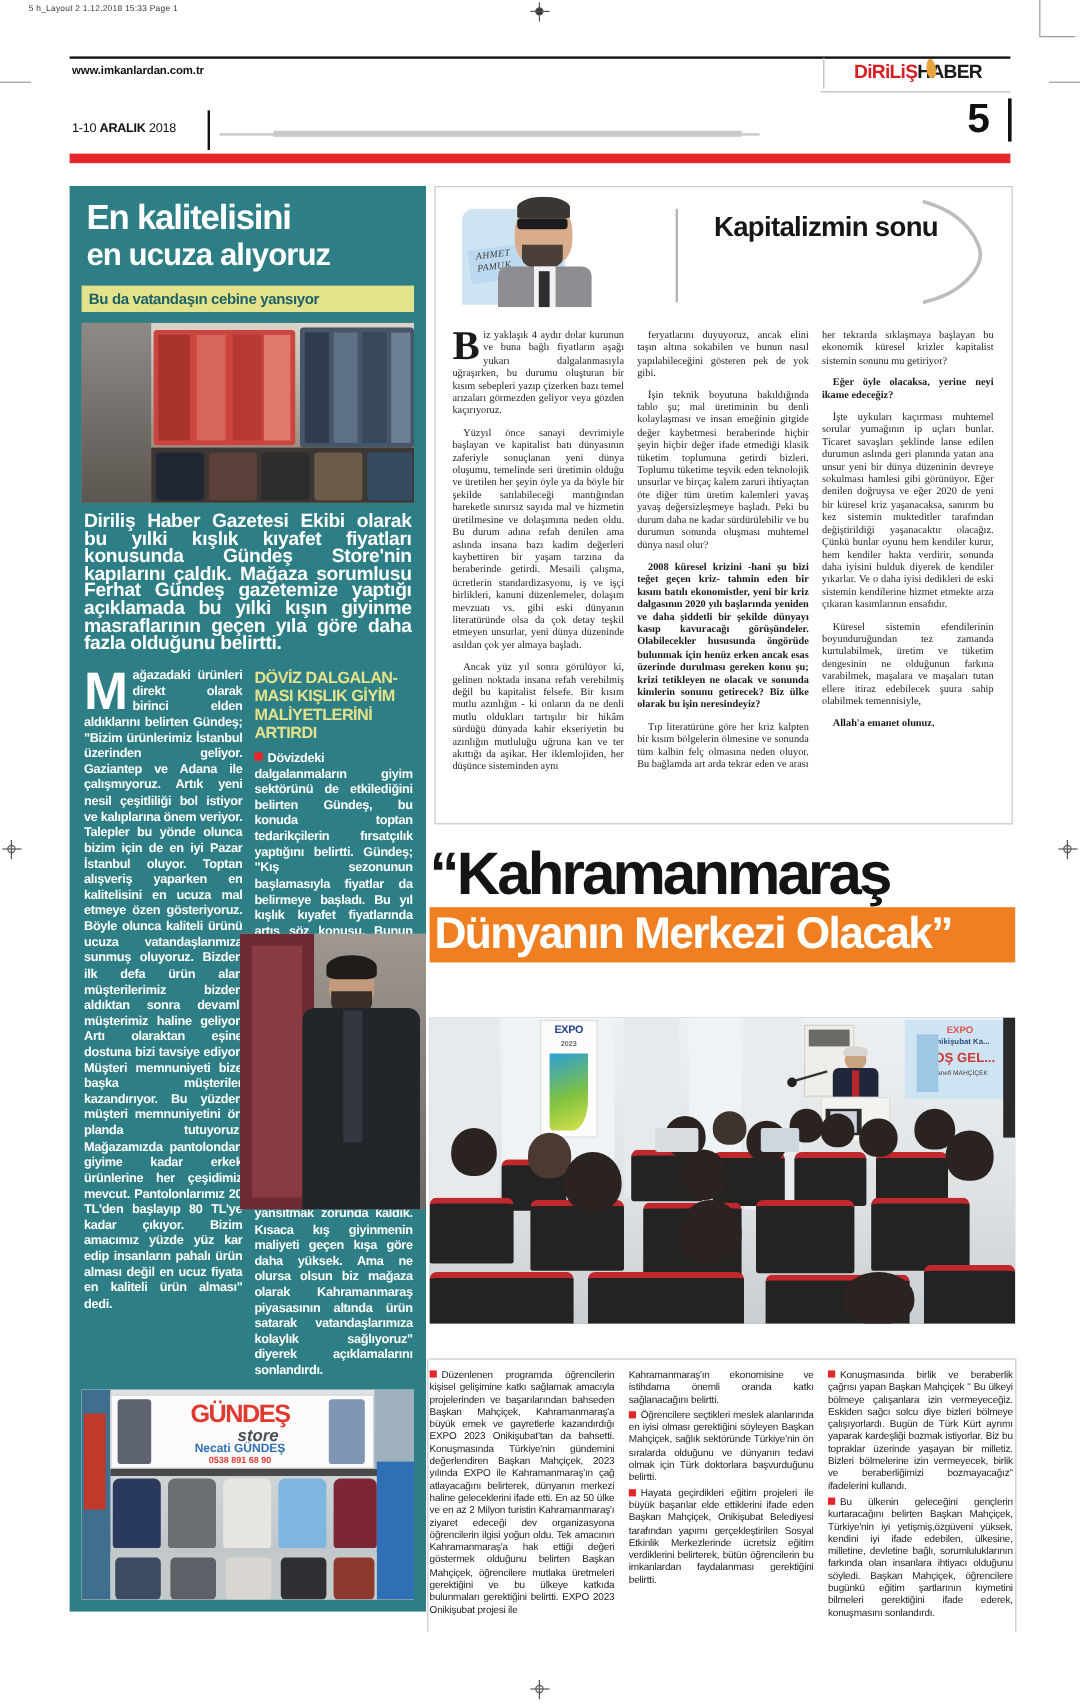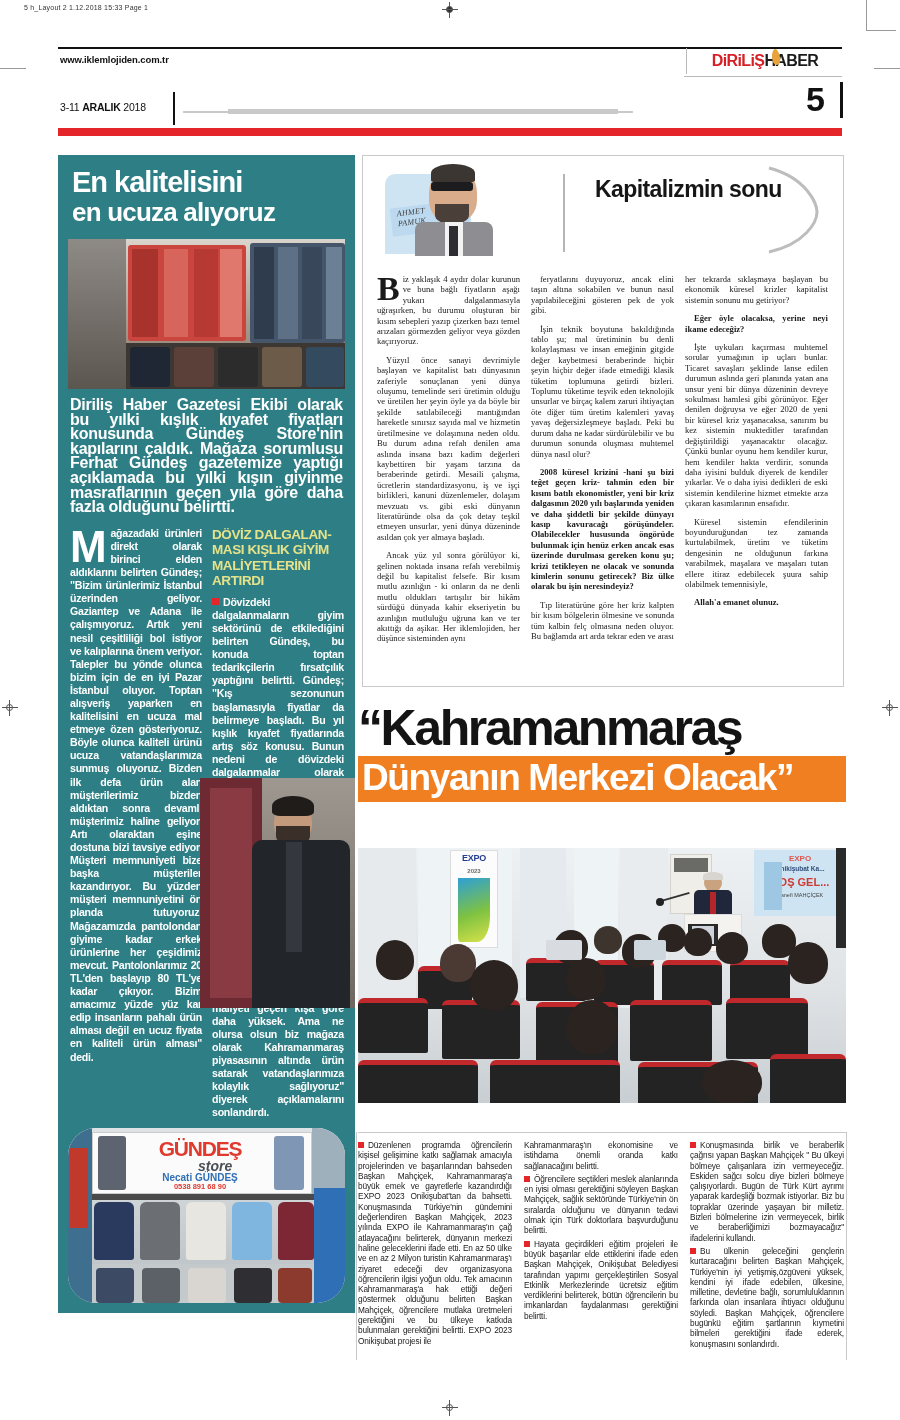--- a/index.html
+++ b/index.html
@@ -53,21 +53,21 @@
 
   .lc-body{display:flex;gap:10px;padding:2px 11px 0 12px;}
   .lc-ca,.lc-cb{width:135px;}
   .lc-ca p,.lc-cb p{margin:0;color:#fff;font-size:10.6px;line-height:13.1px;font-weight:bold;letter-spacing:-.25px;text-align:justify;}
   .dropcap{float:left;font-size:44px;line-height:36px;font-weight:bold;color:#fff;margin:2px 4px 0 0;font-family:"Liberation Sans",sans-serif;}
   .lc-sub{color:#e4e28a;font-size:13.5px;line-height:15.5px;font-weight:bold;letter-spacing:-.4px;margin:0 0 7px 0;text-transform:uppercase;}
   .sq{display:inline-block;width:7px;height:7px;background:#e4262b;margin-right:4px;vertical-align:1px;}
 
   .lc-portrait{position:absolute;left:200px;top:778px;width:155px;height:230px;overflow:hidden;}
 
-  .lc-storephoto{margin:8px 10px 10px 10px;height:175px;position:relative;overflow:hidden;background:#cfd4d6;border-radius:28px;}
+  .lc-storephoto{margin:8px 10px 10px 10px;height:175px;position:relative;overflow:hidden;background:#cfd4d6;}
 
   
   .colblock{position:absolute;left:362px;top:155px;width:480px;height:530px;border:1px solid #c9c9c9;background:#fff;}
   .author-photo{position:absolute;left:22px;top:8px;width:112px;height:92px;overflow:hidden;}
   .author-tagline{position:absolute;left:200px;top:18px;width:2px;height:78px;background:#b5b5b5;}
   .col-title{position:absolute;left:232px;top:20px;font-size:23px;line-height:26px;font-weight:bold;color:#161616;letter-spacing:-.6px;}
   .swoosh{position:absolute;right:18px;top:8px;width:62px;height:92px;}
 
   .col-cols{position:absolute;left:14px;top:118px;width:452px;display:flex;gap:11px;}
   .col-c{width:143px;}
@@ -120,25 +120,25 @@
     </div>
   <div class="regmark" style="left:442px;top:1400px;">
       <span></span>
     </div>
   <div class="trim" style="left:866px;top:30px;width:30px;height:1px;"></div>
   <div class="trim" style="left:866px;top:0px;width:1px;height:30px;"></div>
   <div class="trim" style="left:0px;top:68px;width:26px;height:1px;"></div>
   <div class="trim" style="left:874px;top:68px;width:26px;height:1px;"></div>
 
   <div class="masthead"></div>
-  <div class="site-url">www.iklemlojiden.com.tr</div>
+  <div class="site-url">www.imkanlardan.com.tr</div>
 
 
   <div class="dateline">
-    <span>3-11 </span><b>ARALIK</b><span> 2018</span>
+    <span>1-10 </span><b>ARALIK</b><span> 2018</span>
   </div>
   <div class="vrule"></div>
   <div class="mast-underbar2"></div>
   <div class="mast-underbar"></div>
 
   <div class="logo-box">
     <div class="logo-text">
       <span class="red">DiRiLiŞ</span><span class="dark">HABER</span>
       <span class="logo-flame"></span>
     </div>
@@ -148,20 +148,21 @@
   <div class="pagenum-bar"></div>
 
   <div class="redbar"></div>
 
   <div class="leftcol">
 
     <div class="lc-head">
       <div class="lc-h1">En kalitelisini</div>
       <div class="lc-h2">en ucuza alıyoruz</div>
     </div>
+    <div class="lc-kicker">Bu da vatandaşın cebine yansıyor</div>
 
     <div class="lc-photo">
       <div class="ph-sky" style="background:linear-gradient(180deg,#d9d4cd 0%,#b9ada0 38%,#7f6e60 100%);"></div>
       <div style="position:absolute;left:0;top:0;width:58px;height:150px;background:linear-gradient(180deg,#8e8a86,#5c5650);"></div>
       <div style="position:absolute;left:60px;top:6px;width:118px;height:96px;background:#c9453d;border-radius:3px;"></div>
       <div style="position:absolute;left:64px;top:10px;width:26px;height:88px;background:#a8322c;"></div>
       <div style="position:absolute;left:96px;top:10px;width:24px;height:88px;background:#d8655c;"></div>
       <div style="position:absolute;left:126px;top:10px;width:24px;height:88px;background:#b63a33;"></div>
       <div style="position:absolute;left:152px;top:10px;width:22px;height:88px;background:#e0786d;"></div>
       <div style="position:absolute;left:182px;top:4px;width:95px;height:100px;background:#45566b;border-radius:3px;"></div>

